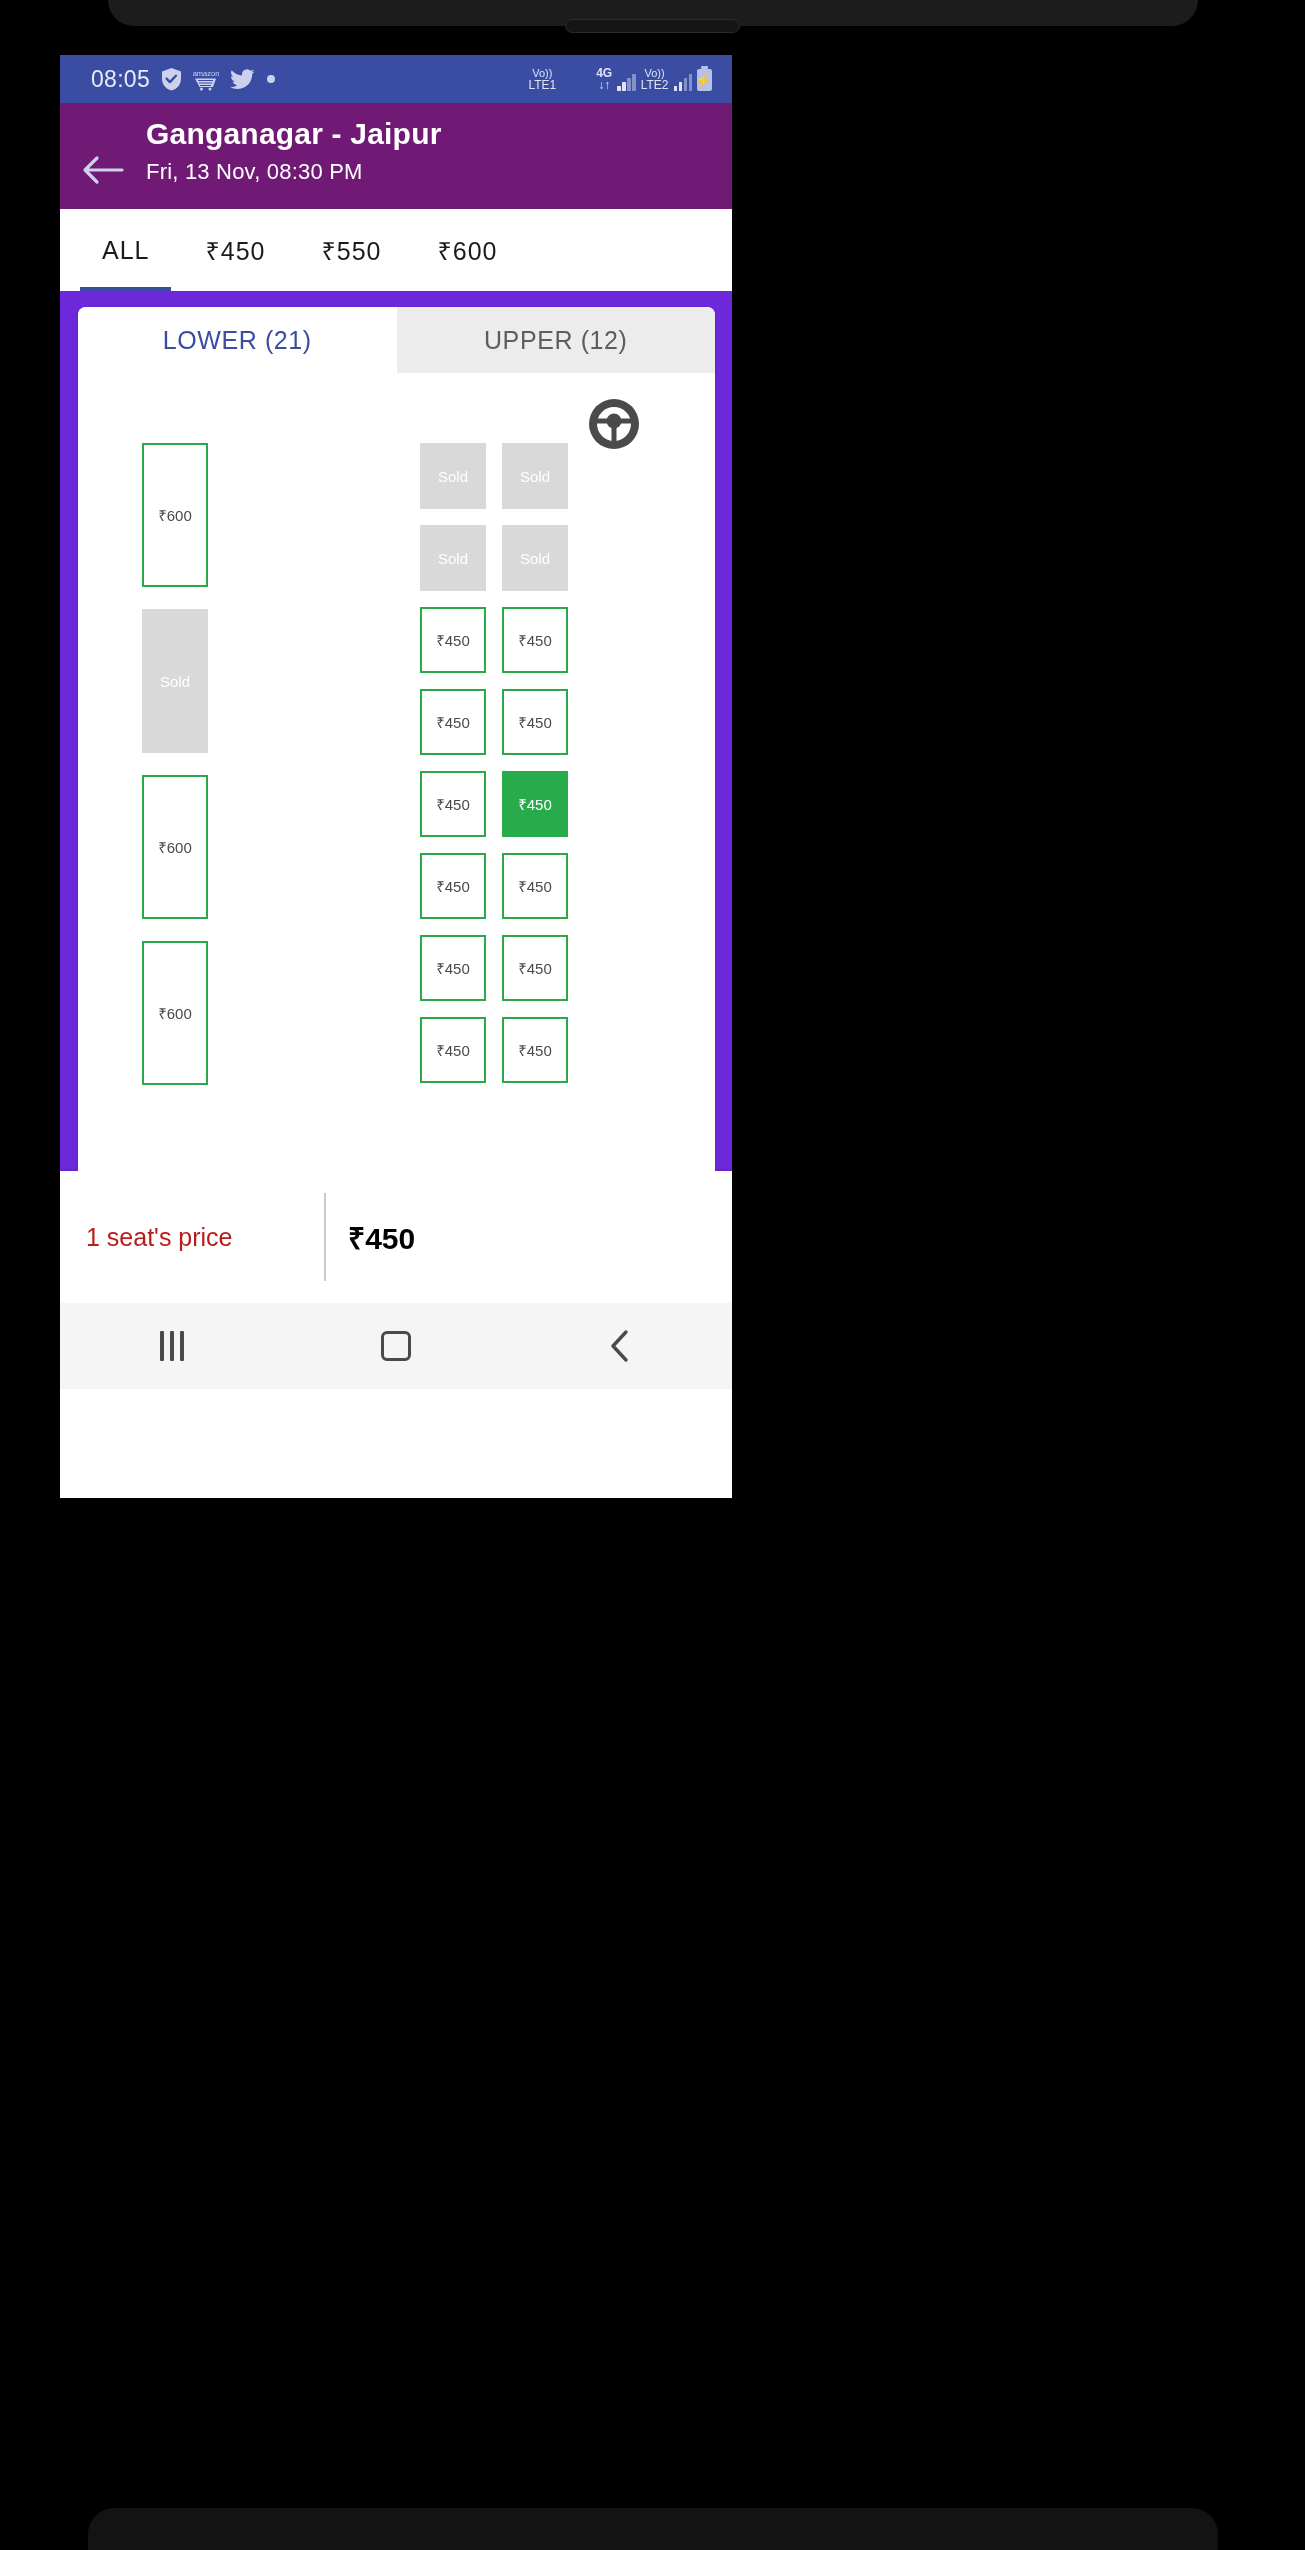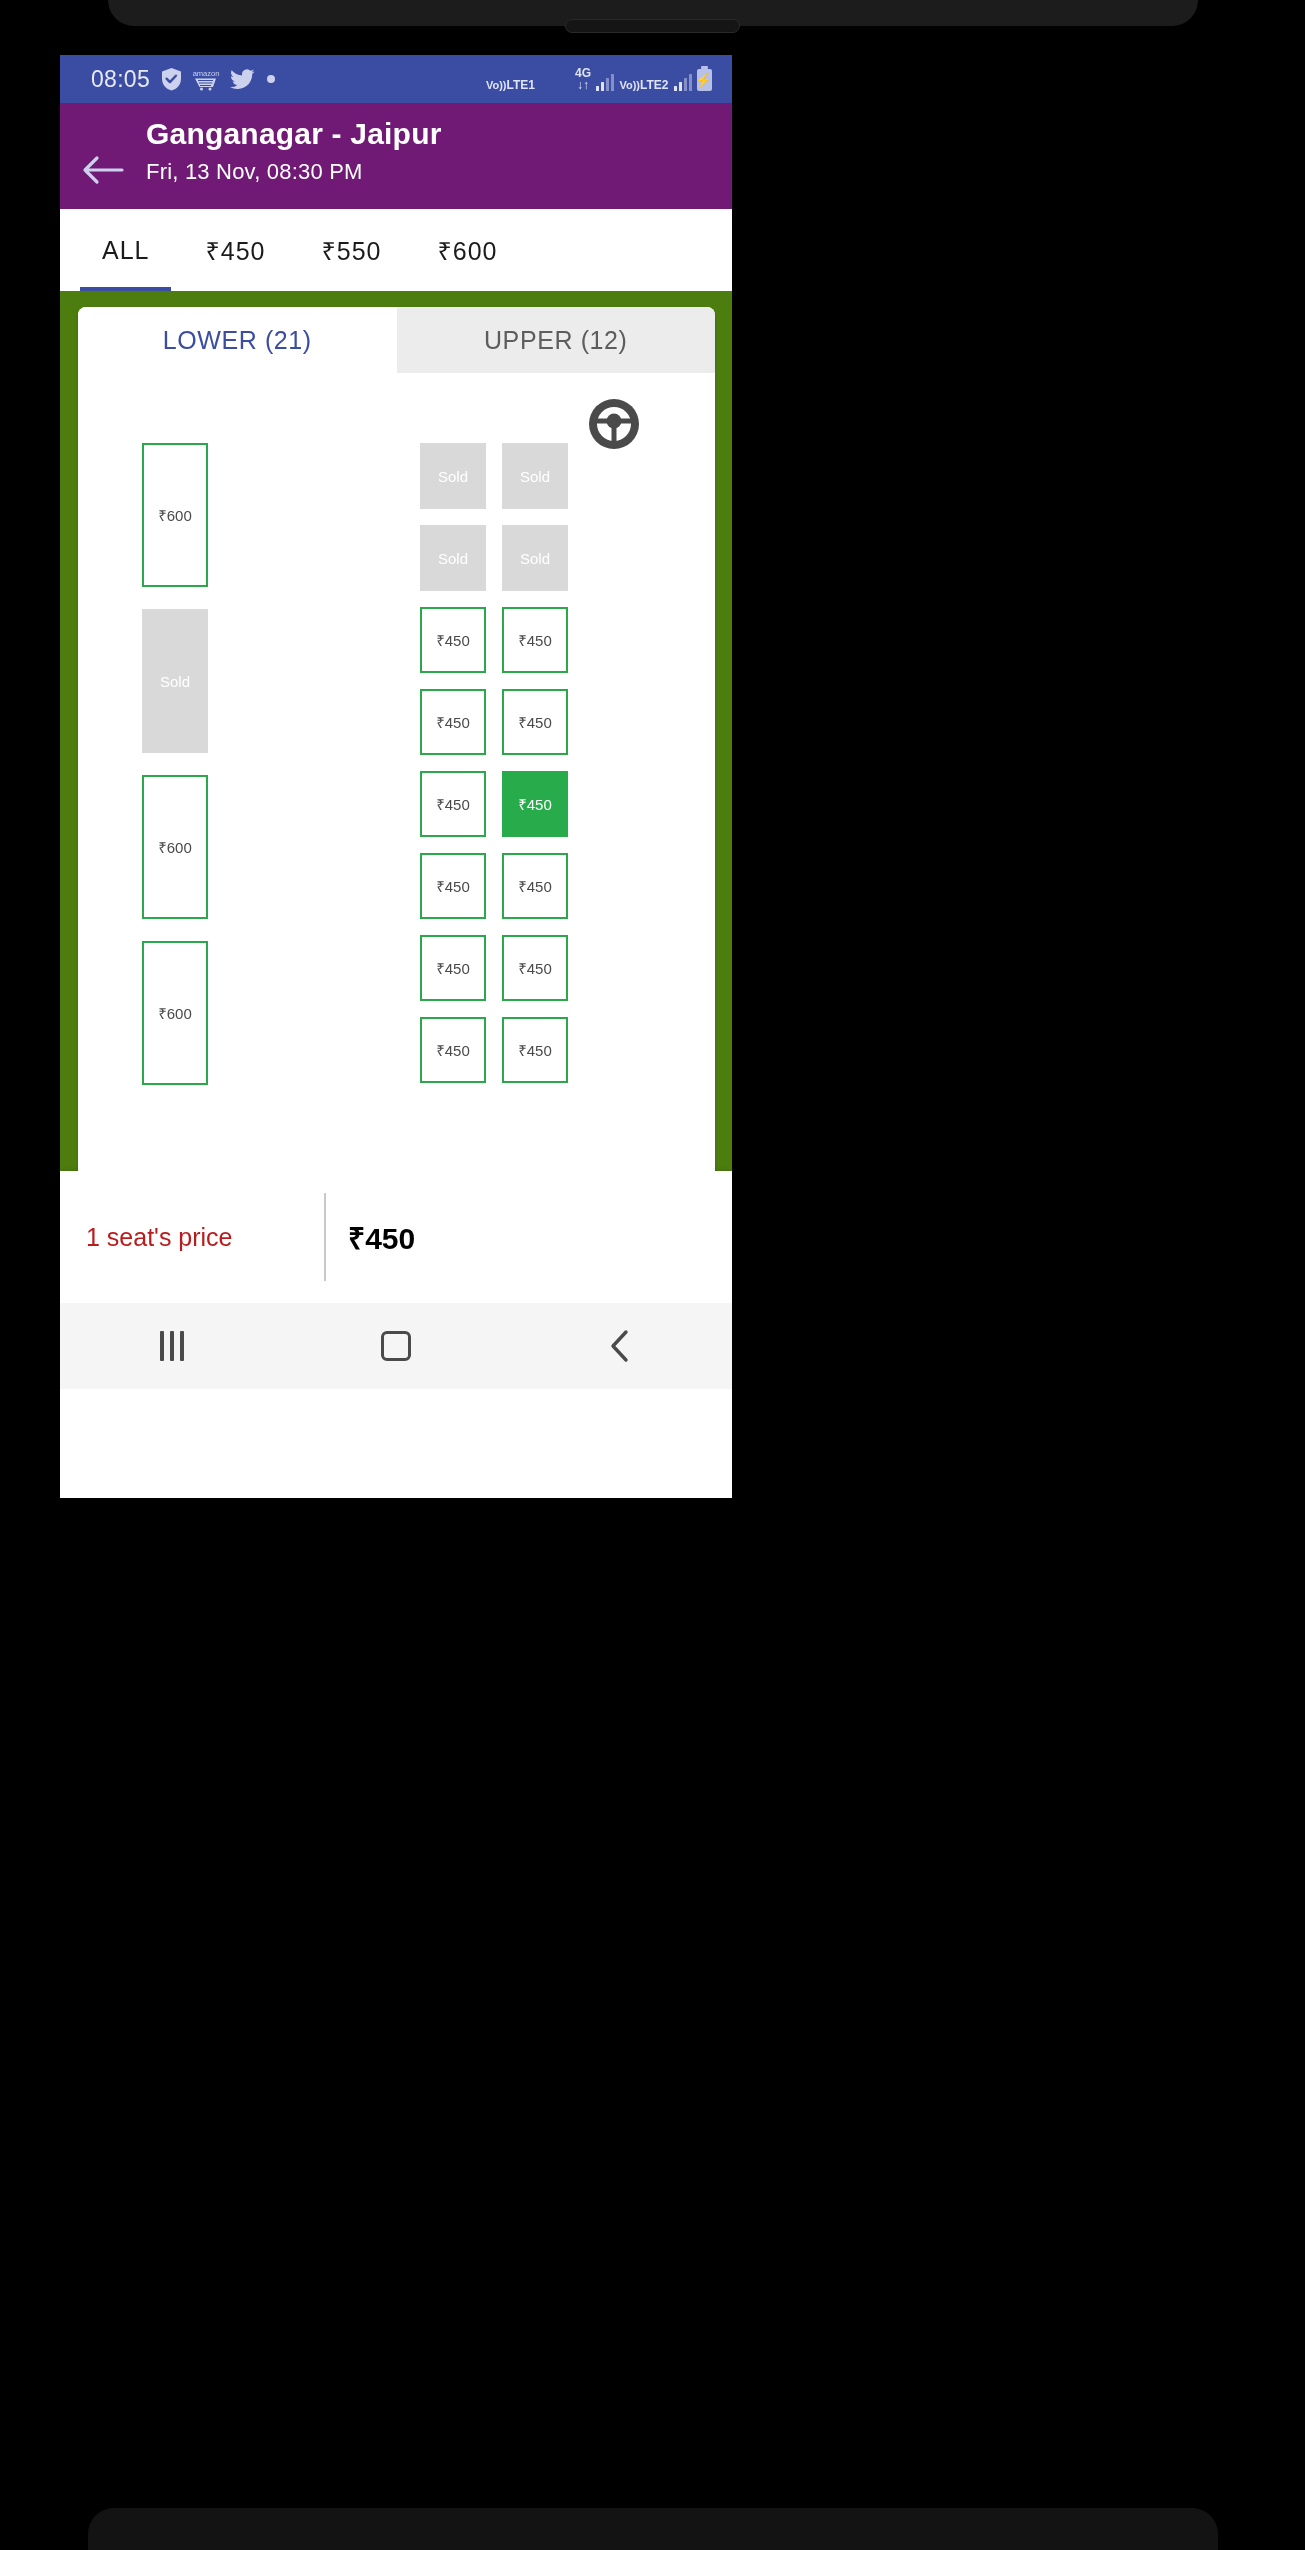--- a/index.html
+++ b/index.html
@@ -20,22 +20,22 @@
   #screen { position:absolute; left:60px; top:55px; width:672px; height:1443px;
             background:#ffffff; overflow:hidden; }
 
   
   #status-bar { height:48px; background:#3a4da2; position:relative;
                 display:flex; align-items:center; }
   #status-left { display:flex; align-items:center; gap:11px; padding-left:31px; }
   #status-time { color:#e8eaf6; font-size:23px; letter-spacing:.3px; }
   .sb-icon { display:inline-flex; align-items:center; }
   #status-right { position:absolute; right:20px; display:flex; align-items:flex-end; gap:5px; }
-  .volte { display:flex; flex-direction:row; align-items:center; line-height:1.02;
-           color:#dfe3f5; font-size:11px; font-weight:bold; }
+  .volte { display:flex; flex-direction:column; align-items:center; line-height:1.02;
+           color:#dfe3f5; font-size:11px; font-weight:normal; }
   .volte .l2 { font-size:12px; }
   .netspeed { display:flex; flex-direction:column; align-items:center; line-height:1.02;
               color:#dfe3f5; font-size:12px; font-weight:bold;margin-left:35px; }
   .bars { display:flex; align-items:flex-end; gap:1.5px; height:17px; }
   .bars i { display:block; width:3.5px; background:#dfe3f5; border-radius:.5px; }
   .bars i:nth-child(1){height:5px;} .bars i:nth-child(2){height:9px;}
   .bars i:nth-child(3){height:13px; opacity:.45;} .bars i:nth-child(4){height:17px; opacity:.45;}
   #battery-icon { width:15px; height:22px; border-radius:2px; background:#b7c0e6;
                   position:relative; display:flex; align-items:center; justify-content:center; }
   #battery-icon:before { content:""; position:absolute; top:-3px; left:4px; width:7px;
@@ -51,21 +51,21 @@
 
   
   #price-tabs { height:82px; background:#fff; display:flex; align-items:center;
                 padding-left:14px; position:relative; }
   .price-tab { font-size:25px; color:#1b1b1b; padding:9px 28px; height:100%;
                display:flex; align-items:center; letter-spacing:1px; cursor:pointer; position:relative; }
   .price-tab.active:after { content:""; position:absolute; left:6px; right:6px; bottom:0;
                             height:4px; background:#3a4da2; }
 
   
-  #seat-area { background:#4d7c0f; padding:16px 17px 0 18px; height:880px; overflow:hidden; }
+  #seat-area { background:#6d28d9; padding:16px 17px 0 18px; height:880px; overflow:hidden; }
   #seat-card { background:#fff; border-radius:8px 8px 0 0; height:100%;
                box-shadow:0 1px 3px rgba(0,0,0,.16); overflow:hidden; position:relative; }
   #deck-tabs { display:flex; height:66px; }
   .deck-tab { flex:1; display:flex; align-items:center; justify-content:center;
               font-size:25px; letter-spacing:.6px; cursor:pointer; }
   .deck-tab.active { background:#ffffff; color:#3a4da2; }
   .deck-tab.inactive { background:#ececec; color:#5d5d5d; }
 
   #deck-body { position:relative; padding:0 0 0 0; }
   #steering { position:absolute; right:74px; top:24px; width:54px; height:54px; }

